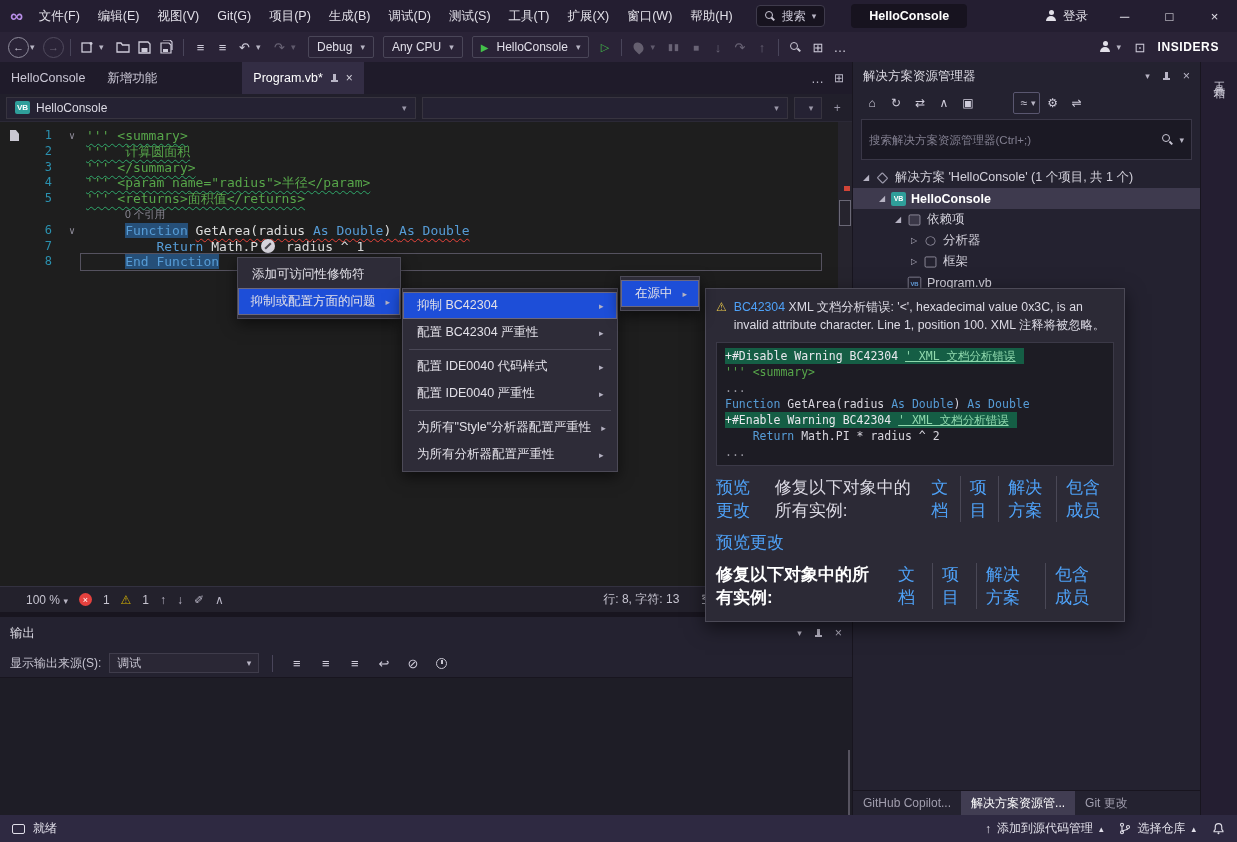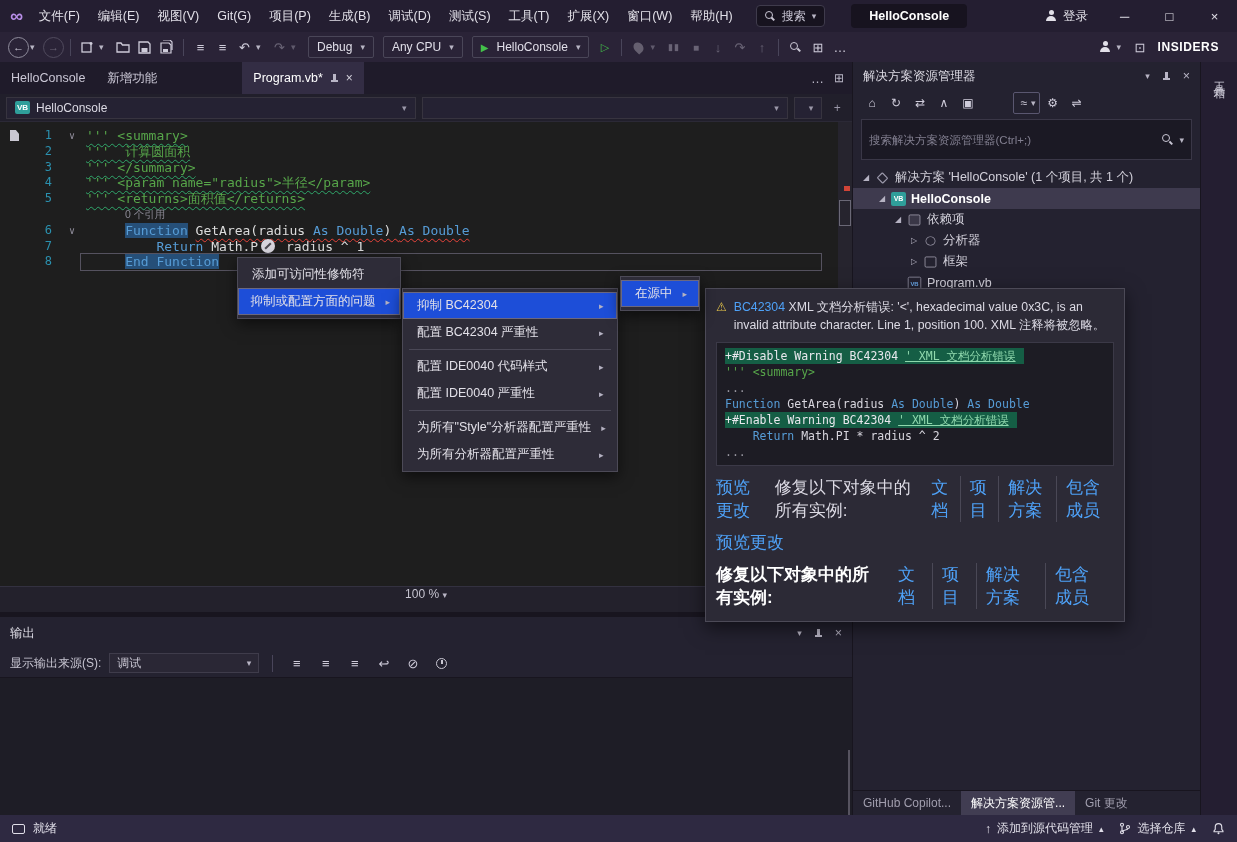--- a/index.html
+++ b/index.html
@@ -87,21 +87,21 @@
   .qfix { display:inline-block; width:14px; height:14px; border-radius:50%; background:#d7d5dd;
           vertical-align:-2px; margin:0 3px; position:relative; }
   .qfix::after { content:""; position:absolute; left:3px; top:6px; width:8px; height:2px;
                  background:#4a4850; transform:rotate(-45deg); }
   .vscroll { position:absolute; top:0; right:0; bottom:0; width:14px; background:#26242e; }
   .vthumb { position:absolute; left:1px; right:1px; top:78px; height:26px; border:1px solid #6a6876; }
   .errmark { position:absolute; right:2px; top:64px; width:6px; height:5px; background:#d04437; }
 
   
   .docstatus { height:26px; background:#23212c; border-top:1px solid #333140; display:flex;
-               align-items:center; padding:0 0; gap:11px; font-size:12px; color:#c6c4d0;flex-direction:column; }
+               align-items:center; padding:0 26px; gap:11px; font-size:12px; color:#c6c4d0; }
   .errball { width:13px; height:13px; border-radius:50%; background:#e5413e; color:#fff; font-size:9px;
              display:flex; align-items:center; justify-content:center; }
   .warnico { color:#d9b600; font-size:12px; }
   .ds-right { margin-left:auto; display:flex; gap:22px; }
   .dsico { color:#b9b6c6; font-size:12px; }
 
   .splitterh { height:5px; background:#18151f; }
 
   
   .output { height:198px; background:#242230; display:flex; flex-direction:column; }

